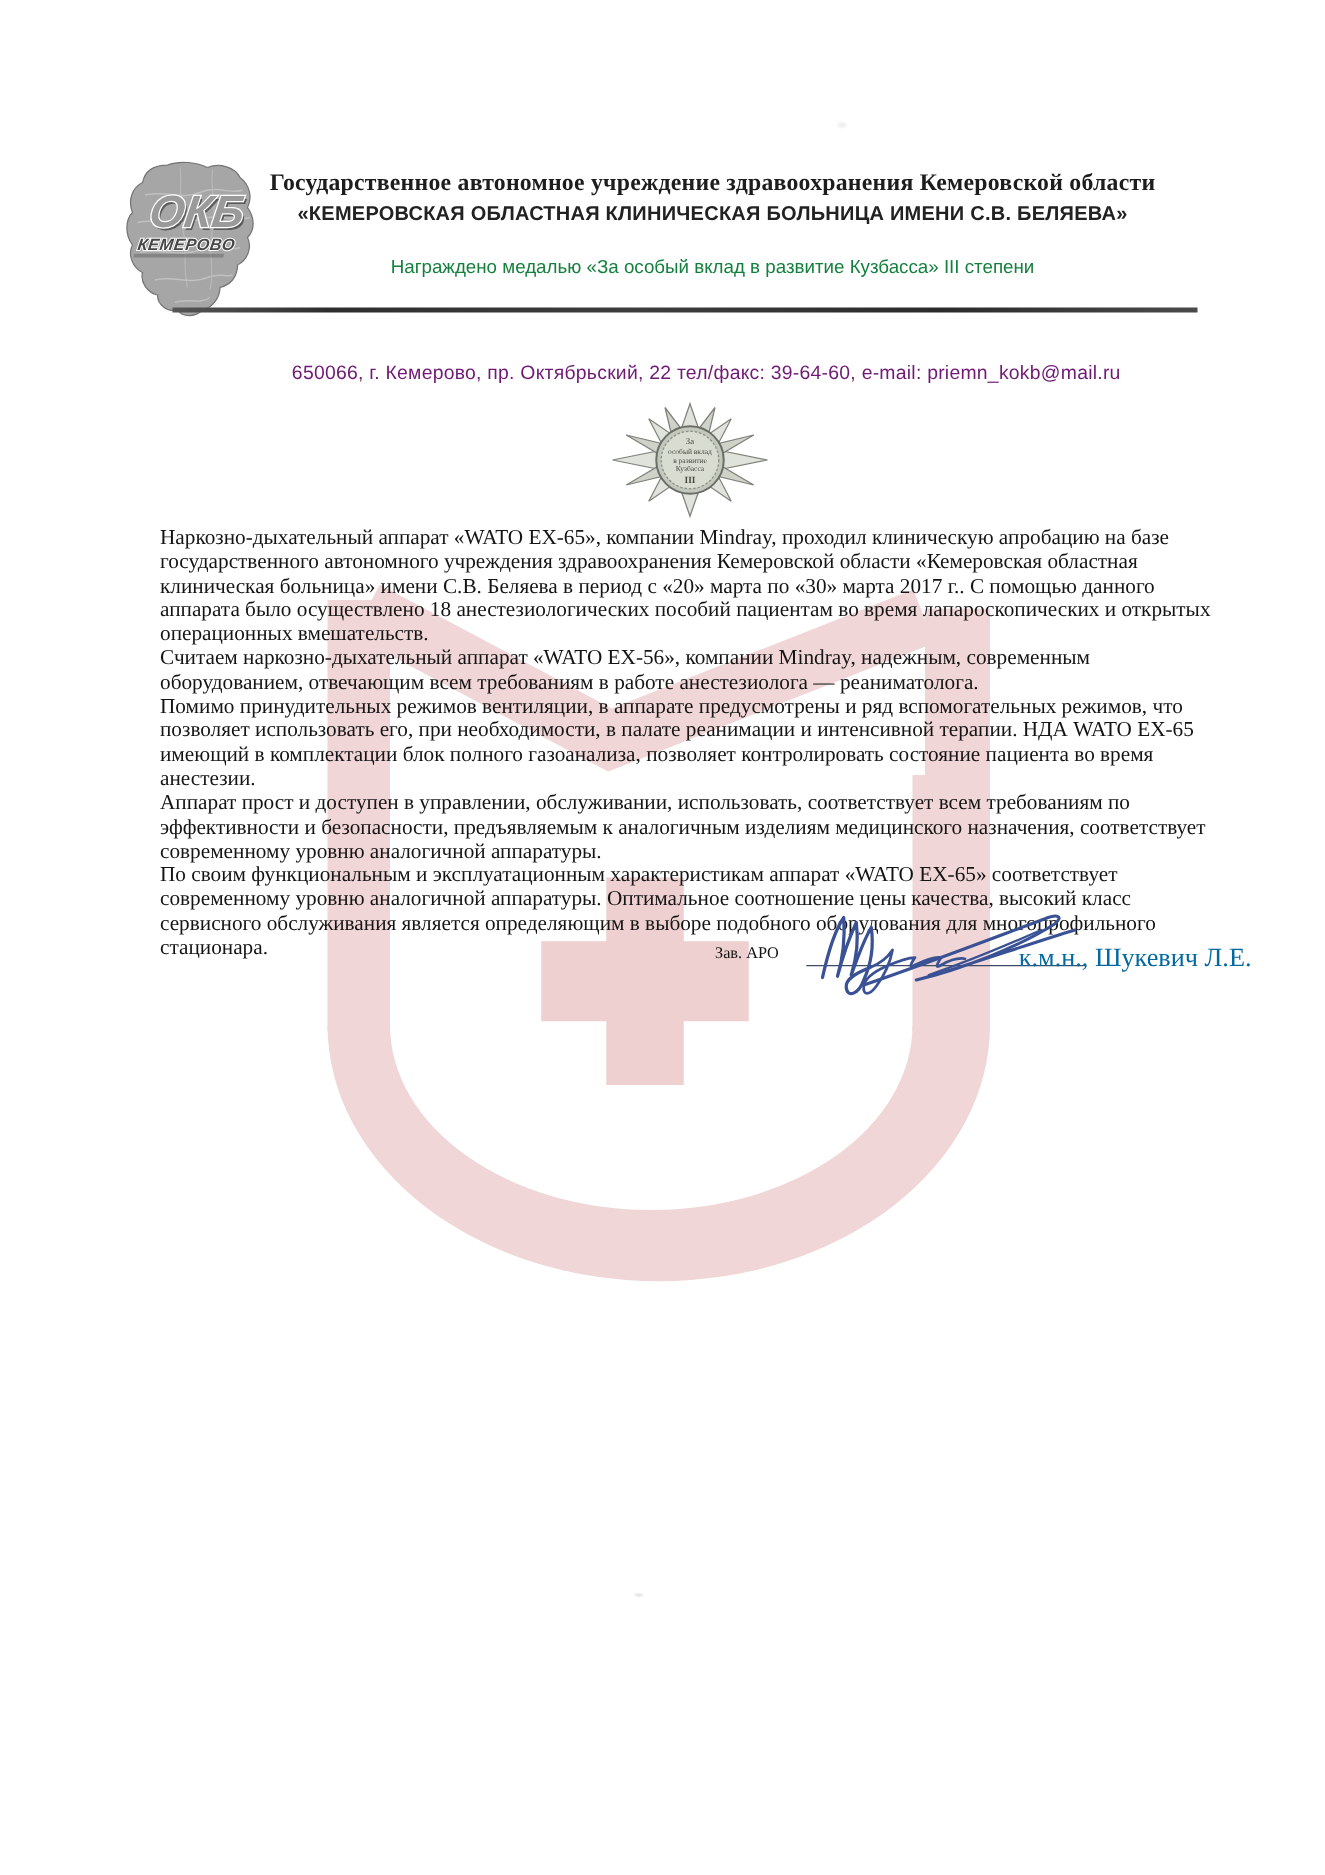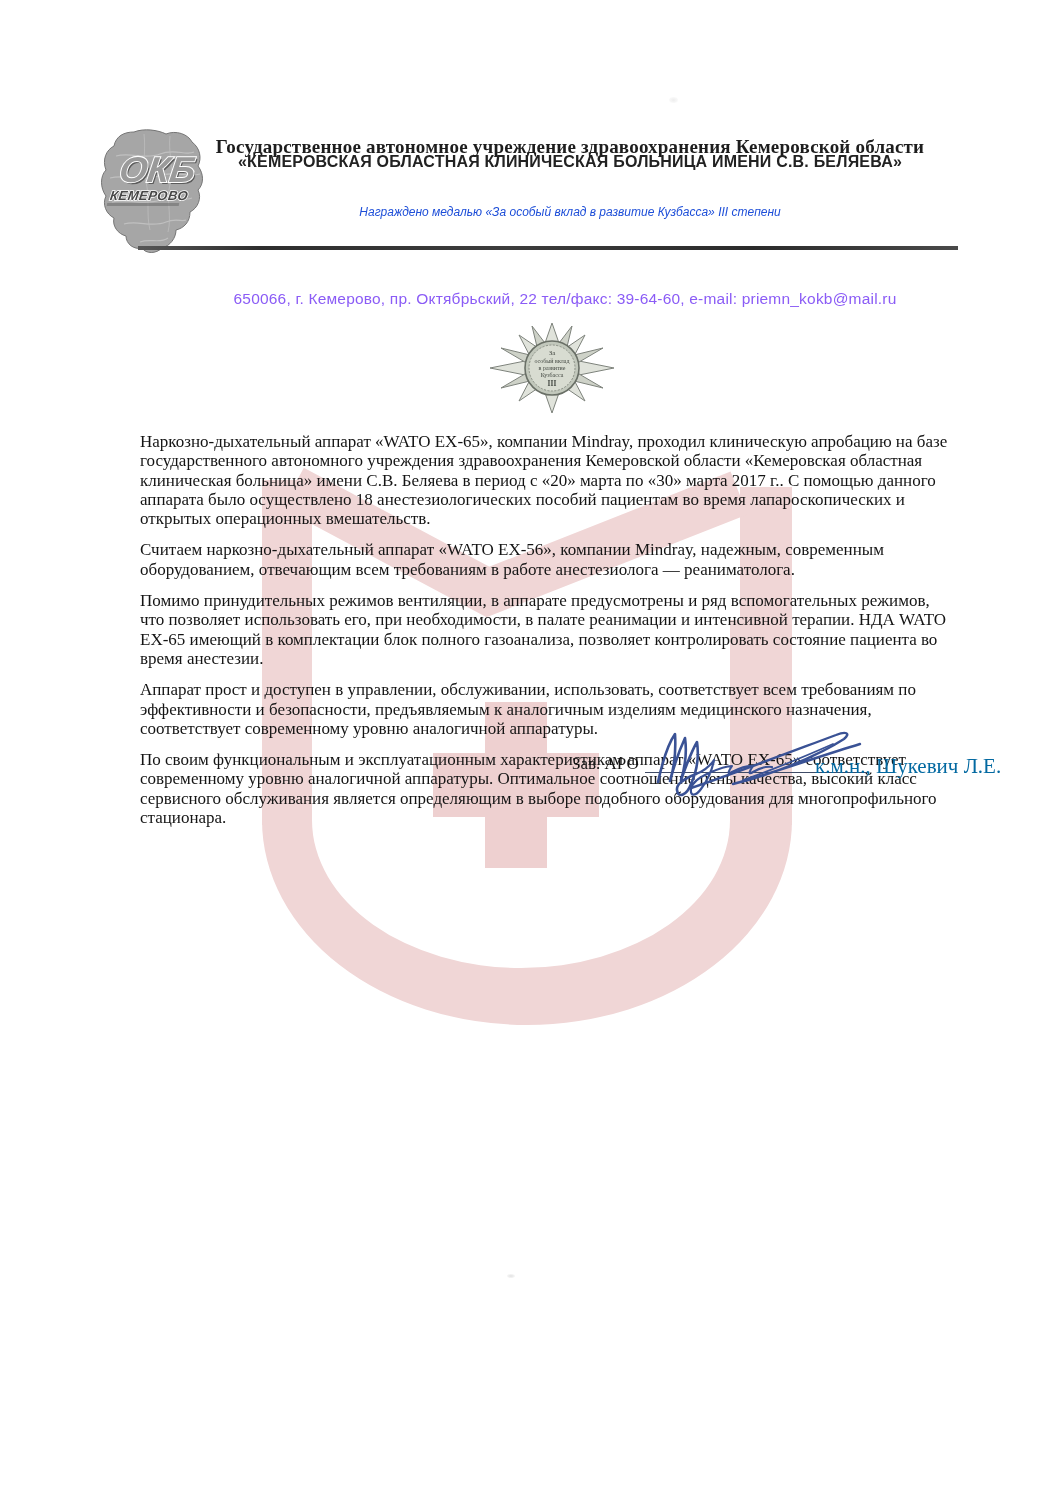--- a/index.html
+++ b/index.html
@@ -8,33 +8,33 @@
     background:#ffffff;overflow:hidden;
     font-family:"Liberation Sans", sans-serif;color:#1a1a1a;
   }
   .layer{position:absolute;z-index:1;}
   
   .watermark{position:absolute;left:255px;top:440px;z-index:0;}
   
   .org-logo{position:absolute;left:96px;top:126px;}
   .hline{position:absolute;left:570px;transform:translateX(-50%);white-space:nowrap;text-align:center;}
   .org-line1{top:136px;font-family:"Liberation Serif",serif;font-size:19px;font-weight:600;color:#1d1d1d;letter-spacing:.2px;text-align:center;}
-  .org-line2{top:153px;font-size:16px;font-weight:700;color:#222;letter-spacing:.2px;}
-  .award-line{top:205px;font-size:12px;color:#1d4ed8;font-style:italic;}
+  .org-line2{top:163px;font-size:16px;font-weight:700;color:#222;letter-spacing:.2px;}
+  .award-line{top:205px;font-size:15px;color:#15803d;}
   .header-rule{position:absolute;left:138px;top:246px;width:820px;height:4px;
     background:linear-gradient(90deg,#565656,#2e2e2e 15%,#3d3d3d 45%,#2b2b2b 75%,#4a4a4a);}
   .contact-line{position:absolute;left:565px;top:290px;transform:translateX(-50%);
-    white-space:nowrap;font-size:15.5px;color:#8b5cf6;letter-spacing:.2px;}
+    white-space:nowrap;font-size:15.5px;color:#701a75;letter-spacing:.2px;}
   .medal{position:absolute;left:484px;top:320px;}
   
   .body-text{position:absolute;left:128px;top:420px;width:842px;
     font-family:"Liberation Serif",serif;font-size:17px;line-height:19.3px;color:#141414;}
-  .body-text p{margin:12px;}
+  .body-text p{margin:0;}
   
-  .sig-label{position:absolute;left:572px;top:754px;font-family:"Liberation Serif",serif;font-size:17px;color:#141414;}
+  .sig-label{position:absolute;left:572px;top:754px;font-family:"Liberation Serif",serif;font-size:13px;color:#141414;}
   .sig-underline{position:absolute;left:645px;top:772px;width:222px;height:0;border-top:1.7px solid #3f4b66;}
   .sig-credentials{position:absolute;left:815px;top:754px;font-family:"Liberation Serif",serif;font-size:21px;color:#0369a1;}
   .sig-scribble{position:absolute;left:648px;top:720px;}
   
   .artifact-top{position:absolute;left:669px;top:97px;width:9px;height:6px;border-radius:50%;
     background:radial-gradient(#ededed,rgba(255,255,255,0));}
   .artifact-bottom{position:absolute;left:507px;top:1274px;width:8px;height:4px;border-radius:50%;
     background:radial-gradient(#e2e2e2,rgba(255,255,255,0));}
 </style>
 </head>

